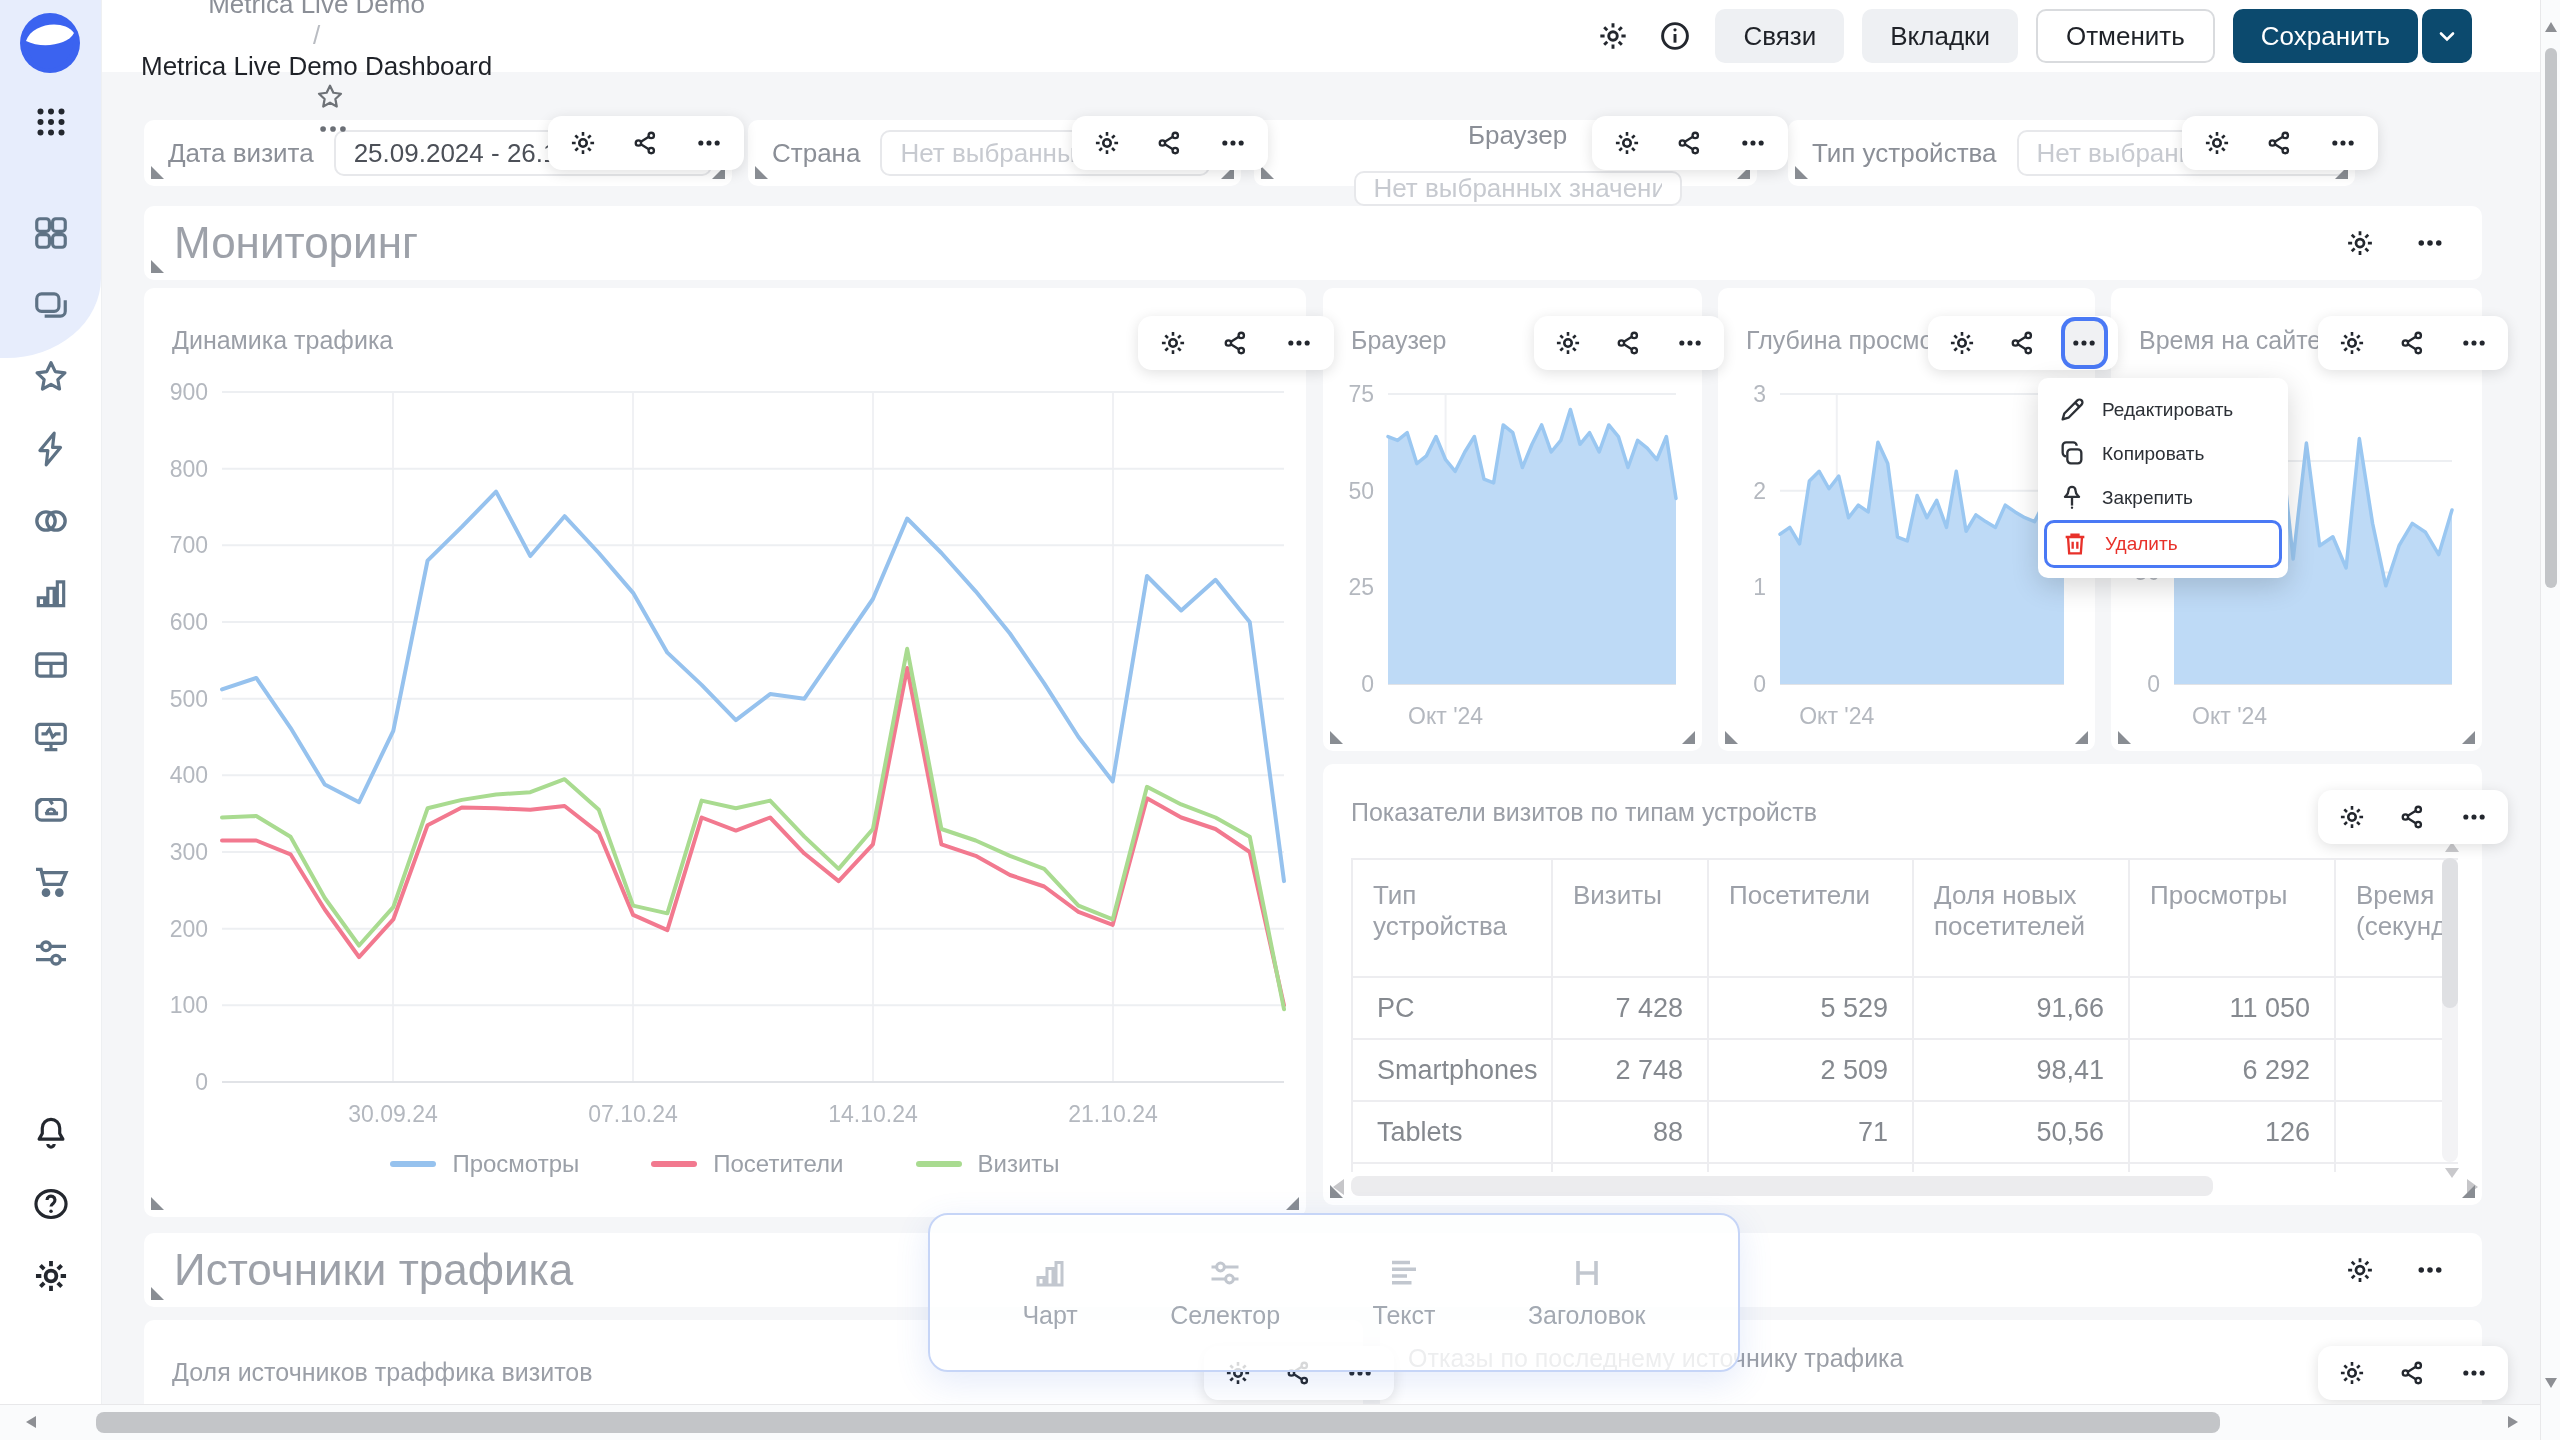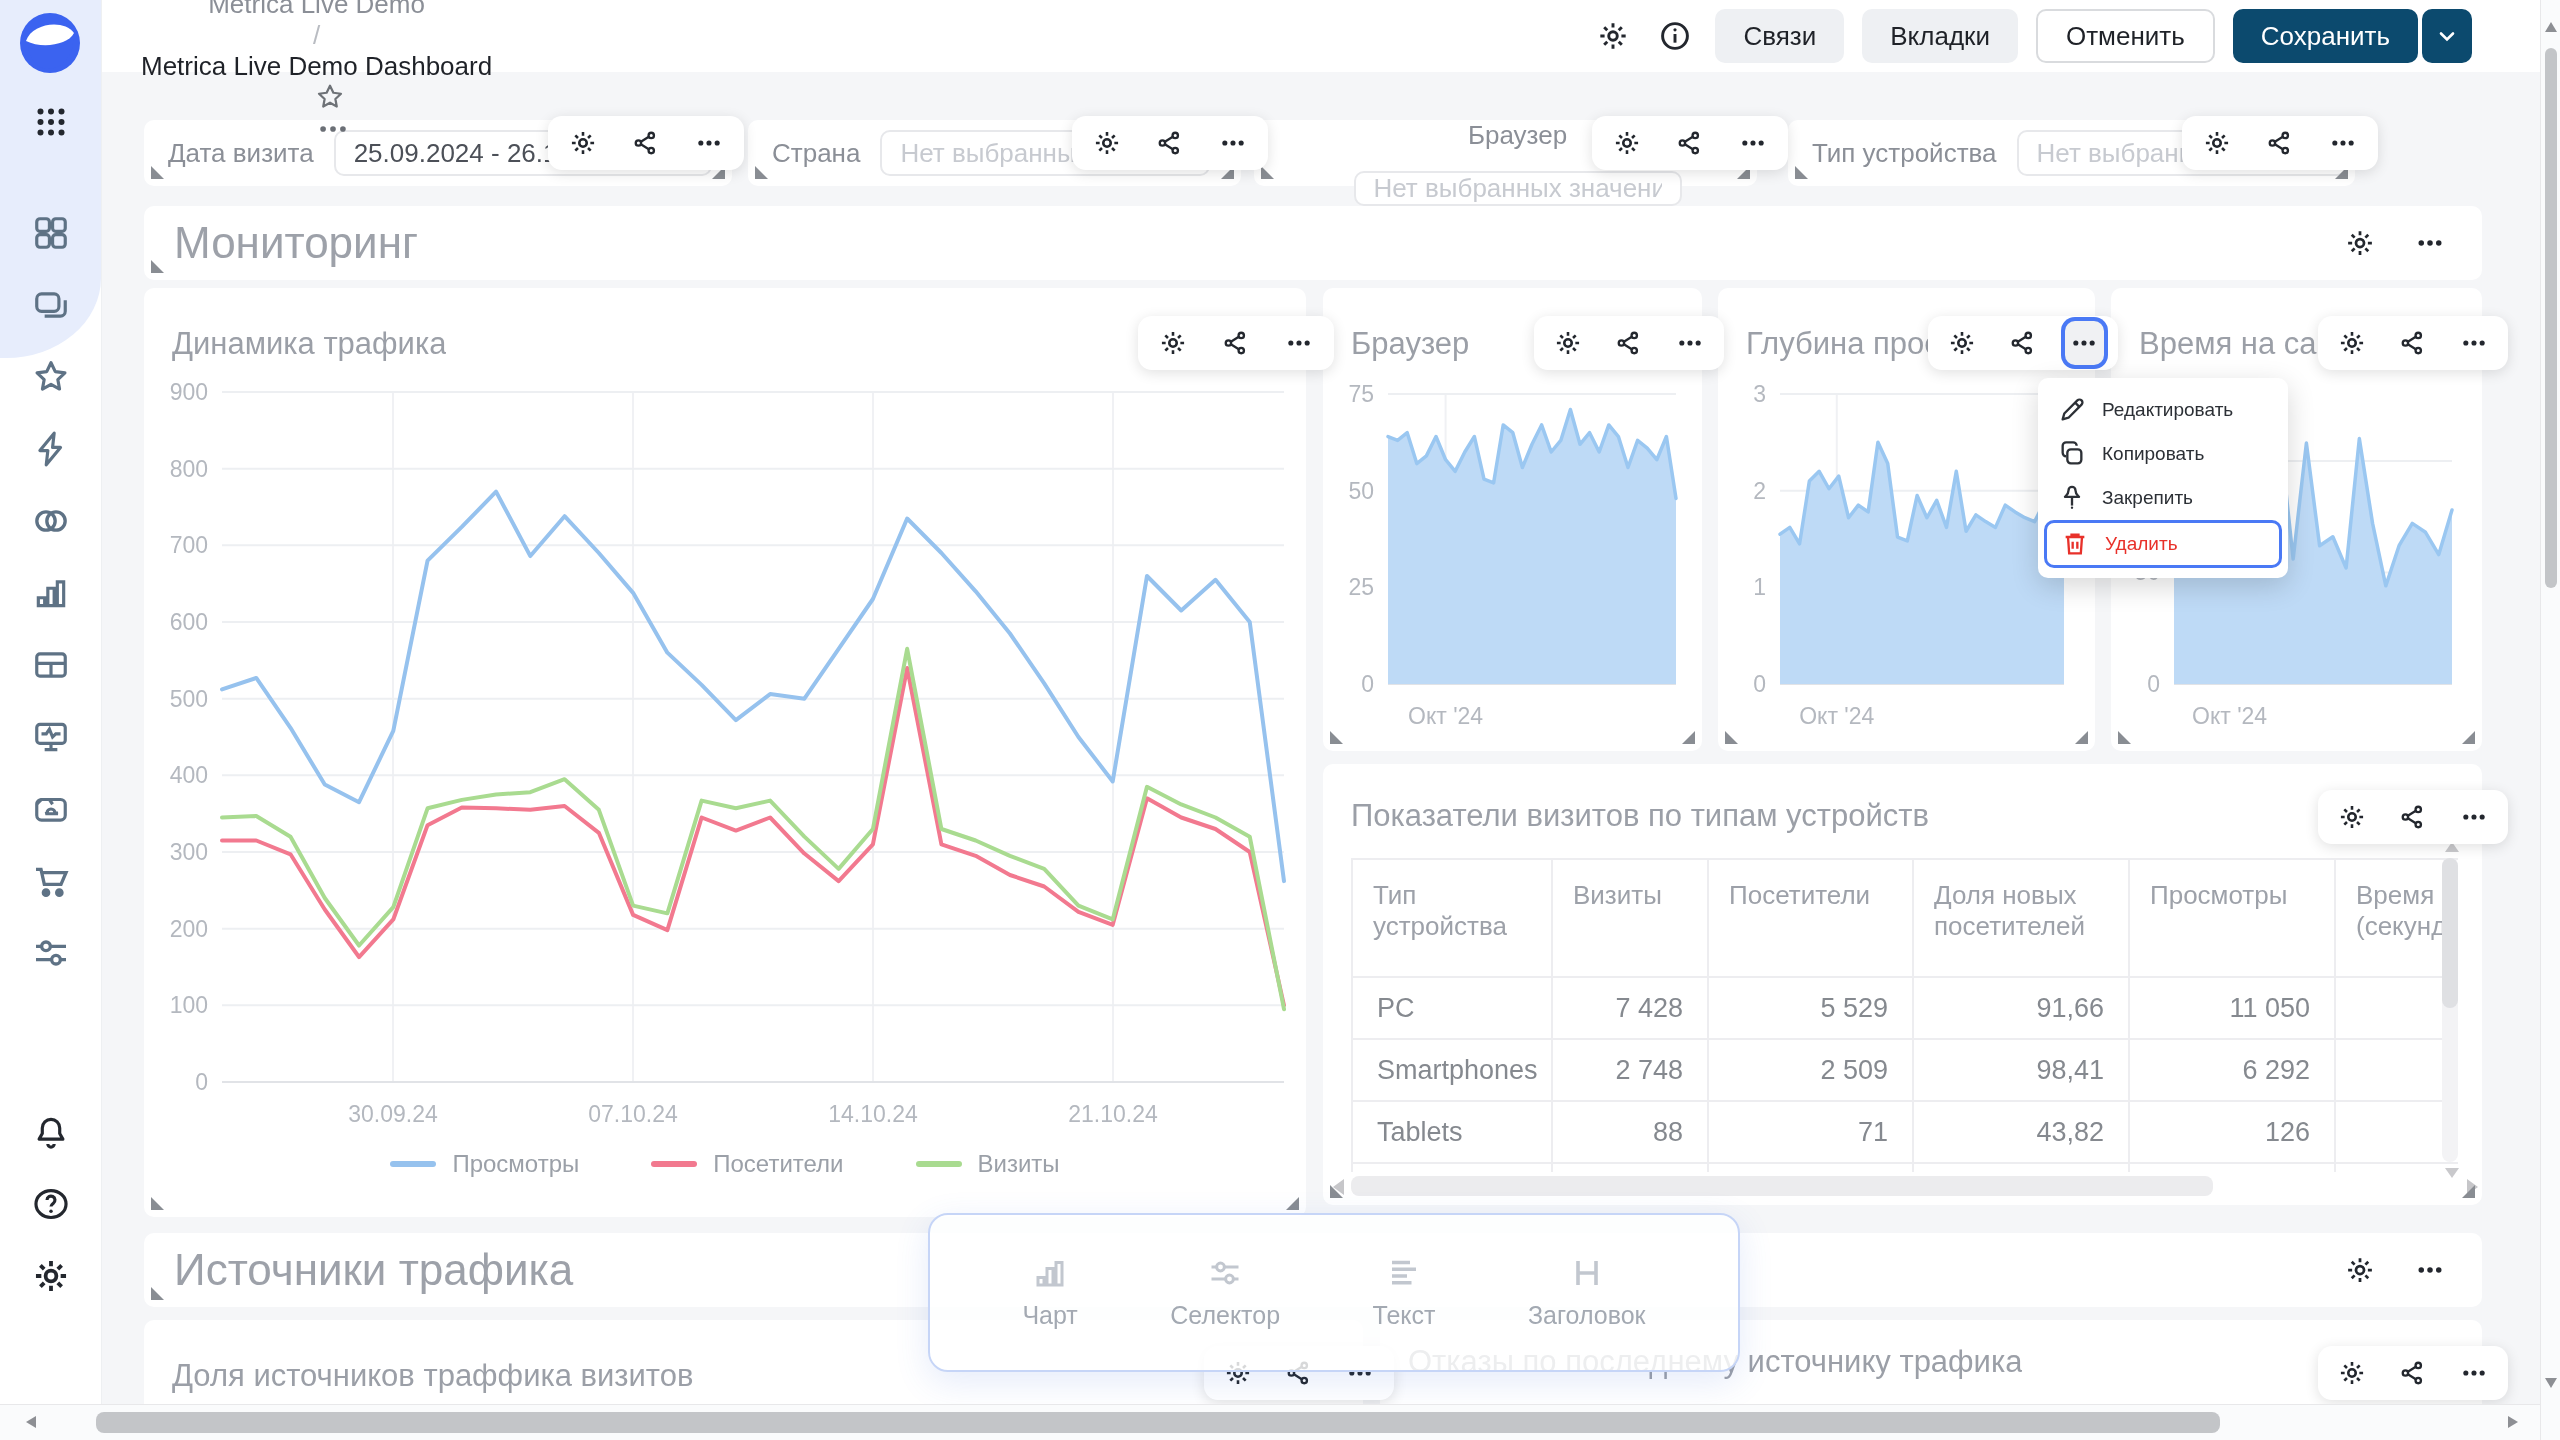--- a/index.html
+++ b/index.html
@@ -19,21 +19,21 @@
   .tb-btn{height:54px;border-radius:10px;border:none;font-size:26px;padding:0 28px;cursor:pointer;
           font-family:inherit;display:flex;align-items:center;justify-content:center;}
   .btn-gray{background:#eef0f3;color:#1f2228;}
   .btn-outline{background:#fff;color:#1f2228;border:2px solid #d9dbde;}
   .btn-blue{background:#0c4a6e;color:#fff;}
   
   .content-bg{left:101px;top:72px;width:2439px;height:1332px;background:#f5f6f8;z-index:0;}
   .tile{position:absolute;background:#fff;border-radius:10px;z-index:1;}
   .rs-bl{position:absolute;left:7px;bottom:7px;width:0;height:0;border-bottom:13px solid #898d93;border-right:13px solid transparent;cursor:nwse-resize;}
   .rs-br{position:absolute;right:7px;bottom:7px;width:0;height:0;border-bottom:13px solid #898d93;border-left:13px solid transparent;cursor:nwse-resize;}
-  .panel-title{font-size:31px;color:#9b9fa7;white-space:nowrap;overflow:hidden;}
+  .panel-title{font-size:25px;color:#9b9fa7;white-space:nowrap;overflow:hidden;}
   .section-title{font-size:44px;color:#9da1a9;white-space:nowrap;}
   .pill{position:absolute;background:#fff;border-radius:14px;box-shadow:0 3px 14px rgba(0,0,0,.12);
         display:flex;align-items:center;justify-content:center;gap:22px;z-index:6;padding:0 14px;}
   .icon-btn{width:44px;height:44px;display:flex;align-items:center;justify-content:center;cursor:pointer;border-radius:10px;}
   .filter-label{font-size:26px;color:#8b8f97;white-space:nowrap;}
   .filter-input{height:46px;border:2px solid #e7e8eb;border-radius:10px;background:#fff;font-size:26px;
                 color:#4c5058;padding:0 18px;font-family:inherit;outline:none;box-sizing:border-box;}
   .filter-input::placeholder{color:#c7cad0;}
   
   .tbl-wrap{position:absolute;overflow:hidden;}
@@ -621,21 +621,21 @@
         <td class="tnum">2 748</td>
         <td class="tnum">2 509</td>
         <td class="tnum">98,41</td>
         <td class="tnum">6 292</td>
         <td class="tnum"></td>
       </tr>
       <tr>
         <td>Tablets</td>
         <td class="tnum">88</td>
         <td class="tnum">71</td>
-        <td class="tnum">43,82</td>
+        <td class="tnum">50,56</td>
         <td class="tnum">126</td>
         <td class="tnum"></td>
       </tr>
       <tr style="height:40px;">
         <td></td>
             <td></td>
             <td></td>
             <td></td>
             <td></td>
             <td></td>

